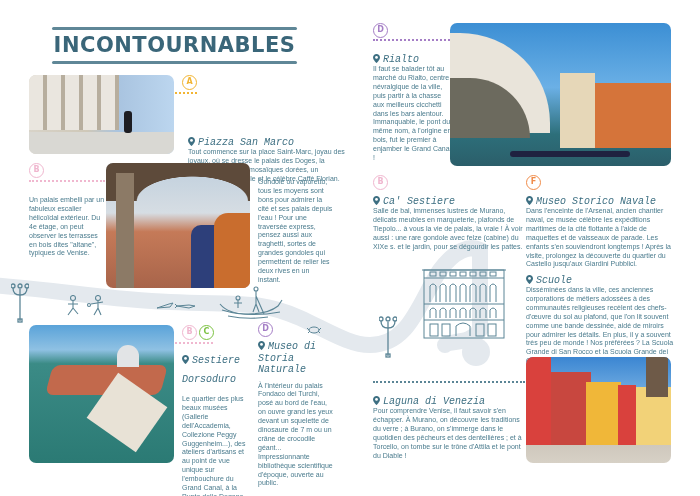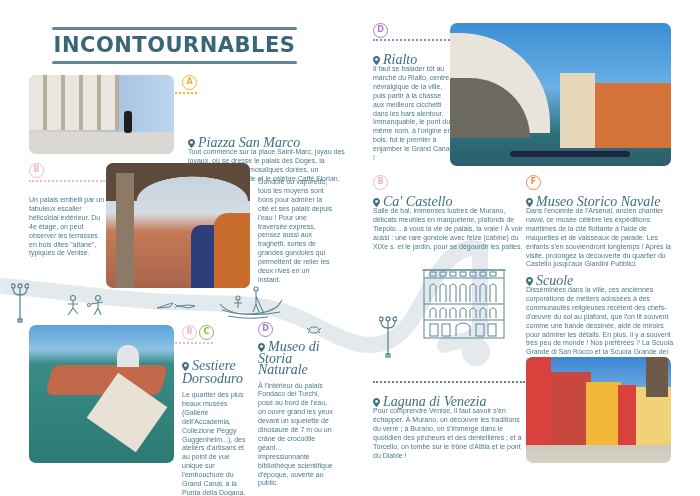--- a/index.html
+++ b/index.html
@@ -11,21 +11,21 @@
   .title-bar { position: absolute; left: 0; width: 100%; height: 3px; background: #5f8797; border-radius: 2px; }
   .title-bar.top { top: 0; }
   .title-bar.bottom { top: 34px; }
   .title-text { position: absolute; top: 6px; left: 0; width: 100%; text-align: center; font-family: "DejaVu Sans", sans-serif; font-weight: bold; font-size: 21px; letter-spacing: 0.5px; color: #3a6679; }
 
   .photo { border-radius: 7px; overflow: hidden; }
 
   .badge { width: 15px; height: 15px; border-radius: 50%; border: 1.6px solid; font-family: "DejaVu Sans", sans-serif; font-weight: bold; font-size: 8px; line-height: 12px; text-align: center; background: #fff; }
   .dots { height: 0; border-top: 2px dotted; }
 
-  .poi-title { font-family: Liberation Serif, serif; font-style: italic; font-size: 14px; color: #3d6f82; line-height: 11px; }
+  .poi-title { font-family: Liberation Mono, monospace; font-style: italic; font-size: 10px; color: #3d6f82; line-height: 11px; }
   .pin { display: inline-block; width: 7px; height: 9px; margin-right: 3px; vertical-align: -1px; }
   .poi-text { font-size: 7px; line-height: 8.9px; color: #4a7b8d; }
 
   .canal-path { left: 0; top: 0; width: 700px; height: 496px; pointer-events: none; }
 </style>
 </head>
 <body>
 
 <svg class="abs canal-path" viewBox="0 0 700 496">
   <path d="M-10 285 C 60 290, 110 300, 170 302 C 240 305, 260 300, 300 318 C 330 332, 350 345, 370 345 C 410 345, 420 300, 440 270 C 455 250, 470 245, 480 250 L 480 330 C 470 345, 450 340, 445 345" fill="none" stroke="#e4e9ee" stroke-width="16" stroke-linecap="round"></path>
@@ -175,21 +175,21 @@
   <div style="position:absolute; left:20px; top:40px; width:115px; height:30px; background:#c2694c; border-radius:8px; transform:skewX(-15deg);"></div>
   <div style="position:absolute; left:68px; top:60px; width:60px; height:55px; background:#e8e2d6; transform:rotate(35deg);"></div>
   <div style="position:absolute; left:88px; top:20px; width:22px; height:22px; background:#e2e4e6; border-radius:50% 50% 0 0;"></div>
 </div>
 
 <div class="abs badge" style="left:182px; top:325px; border-color:#f0b7cf; color:#f0b7cf;">B</div>
 <div class="abs badge" style="left:199px; top:325px; border-color:#7cc242; color:#7cc242;">C</div>
 <div class="abs dots" style="left:175px; top:342px; width:38px; border-color:#f0b7cf;"></div>
 
 <div class="abs" style="left:182px; top:351px; width:70px;">
-  <div class="poi-title" style="line-height:13px;margin-top:8px;">
+  <div class="poi-title" style="line-height:19px;">
     <svg class="pin" viewBox="0 0 10 13">
         <path d="M5 0C2.2 0 0 2.2 0 5c0 3.5 5 8 5 8s5-4.5 5-8C10 2.2 7.8 0 5 0z" fill="#3d6f82"></path>
         <circle cx="5" cy="5" r="2" fill="#fff"></circle>
       </svg><span>Sestiere Dorsoduro</span>
   </div>
   <div class="poi-text" style="margin-top:6px;">Le quartier des plus beaux musées (Gallerie dell'Accademia, Collezione Peggy Guggenheim...), des ateliers d'artisans et au point de vue unique sur l'embouchure du Grand Canal, à la Punta della Dogana.</div>
 </div>
 
 <div class="abs badge" style="left:258px; top:322px; border-color:#a57ec6; color:#a57ec6;">D</div>
 
@@ -224,21 +224,21 @@
   <div style="position:absolute; left:60px; top:128px; width:120px; height:6px; background:#1f2240; border-radius:3px;"></div>
 </div>
 
 <div class="abs badge" style="left:373px; top:175px; border-color:#f0b7cf; color:#f0b7cf;">B</div>
 
 <div class="abs" style="left:373px; top:196px; width:150px;">
   <div class="poi-title">
     <svg class="pin" viewBox="0 0 10 13">
         <path d="M5 0C2.2 0 0 2.2 0 5c0 3.5 5 8 5 8s5-4.5 5-8C10 2.2 7.8 0 5 0z" fill="#3d6f82"></path>
         <circle cx="5" cy="5" r="2" fill="#fff"></circle>
-      </svg><span>Ca' Castello</span>
+      </svg><span>Ca' Sestiere</span>
   </div>
   <div class="poi-text">Salle de bal, immenses lustres de Murano, délicats meubles en marqueterie, plafonds de Tiepolo... à vous la vie de palais, la vraie ! À voir aussi : une rare gondole avec felze (cabine) du XIXe s. et le jardin, pour se dégourdir les pattes.</div>
 </div>
 
 <div class="abs badge" style="left:526px; top:175px; border-color:#f08c4a; color:#f08c4a;">F</div>
 
 <div class="abs" style="left:526px; top:196px; width:150px;">
   <div class="poi-title">
     <svg class="pin" viewBox="0 0 10 13">
         <path d="M5 0C2.2 0 0 2.2 0 5c0 3.5 5 8 5 8s5-4.5 5-8C10 2.2 7.8 0 5 0z" fill="#3d6f82"></path>

